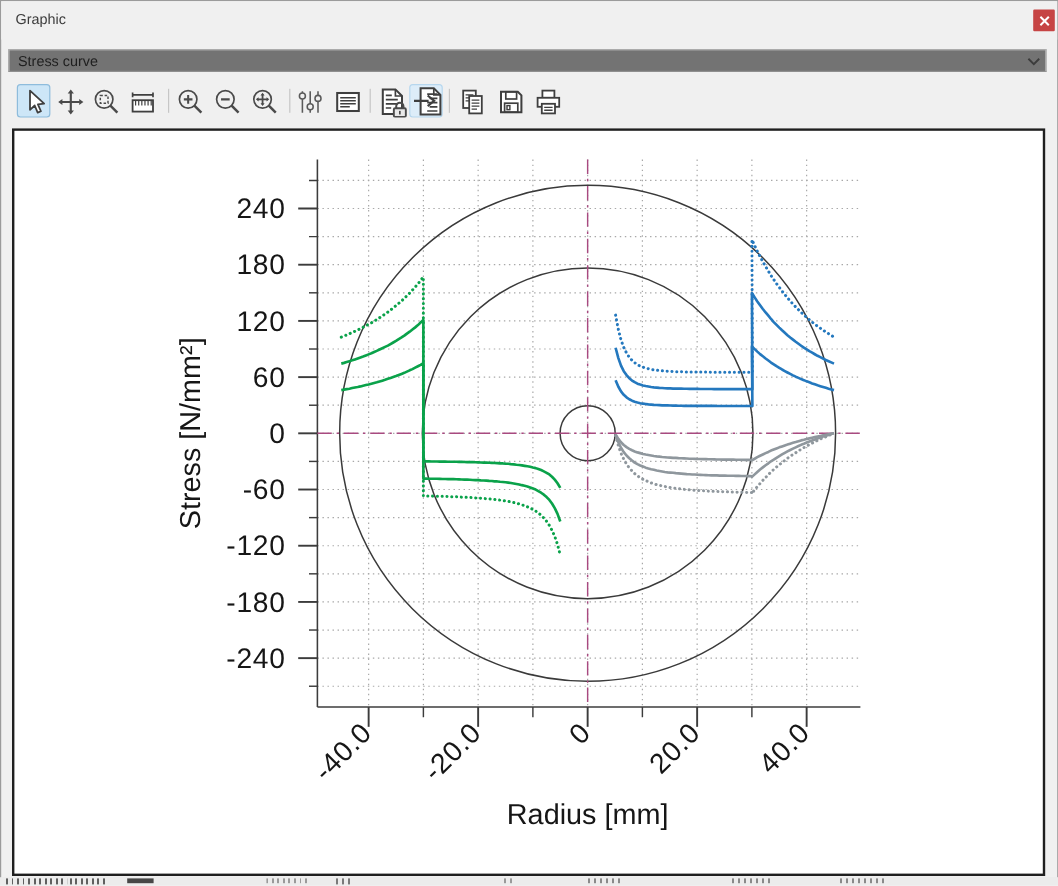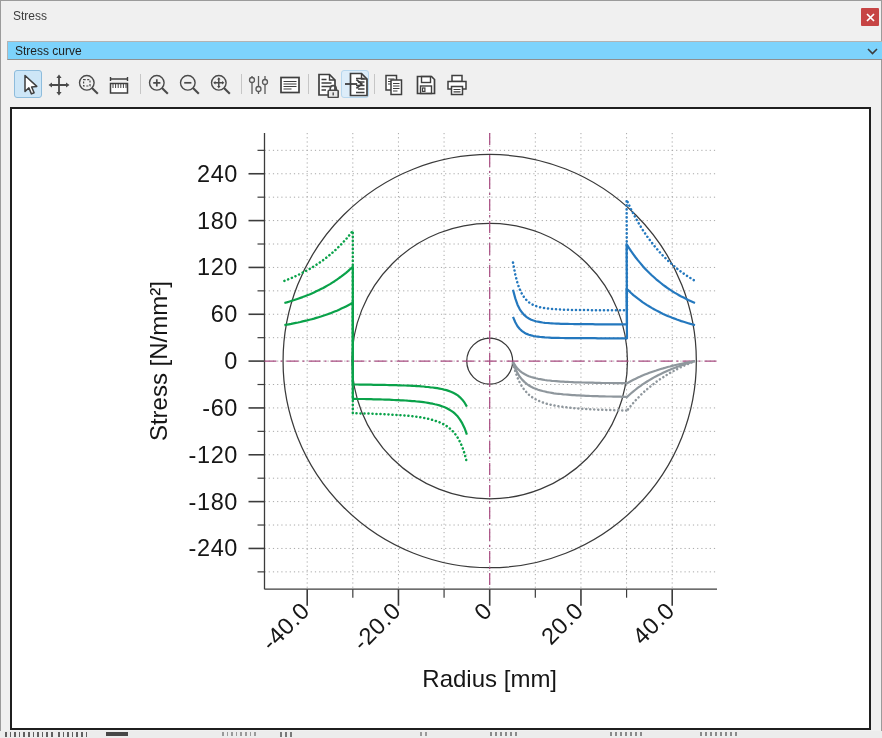--- a/index.html
+++ b/index.html
@@ -5,22 +5,22 @@
   html,body{margin:0;padding:0;}
   body{width:882px;height:738px;position:relative;overflow:hidden;
        font-family:"Liberation Sans","DejaVu Sans",sans-serif;background:#ededed;}
   .window{position:absolute;left:0;top:0;width:880px;height:734px;
           background:#f0f0f0;border:1px solid #9b9b9b;border-bottom:none;}
   .titlebar{position:absolute;left:0;top:0;width:100%;height:32px;background:#f0f0f0;}
   .title-text{position:absolute;left:12px;top:8px;font-size:12px;color:#3c3c3c;}
   .close-btn{position:absolute;left:860px;top:7px;width:18px;height:18px;
              background:#c64444;border-radius:1px;}
   .close-btn svg{position:absolute;left:4.5px;top:4.5px;}
-  .combo{position:absolute;left:6px;top:40px;width:863px;height:17px;background:#7dd3fc;
-         border:1px solid #b3b3b3;border-bottom-color:#8f8f8f;padding-left:11px;}
+  .combo{position:absolute;left:6px;top:40px;width:863px;height:17px;background:#737373;
+         border:1px solid #b3b3b3;border-bottom-color:#8f8f8f;}
   .combo-text{position:absolute;left:7px;top:2px;font-size:12px;color:#1f1f1f;}
   .combo-chevron{position:absolute;right:4px;top:6px;}
   .toolbar{position:absolute;left:0;top:64px;width:100%;height:38px;}
   .tbtn{position:absolute;top:5px;width:28px;height:28px;border:1px solid transparent;
         border-radius:3px;box-sizing:border-box;}
   .tbtn.selected{background:#cde6f7;border-color:#8ebcdc;}
   .tbtn.active{background:#ddedf9;border-color:#b7d7ee;}
   .tbtn svg{position:absolute;left:1px;top:1px;}
   .tsep{position:absolute;top:9px;width:1px;height:20px;background:#c6c6c6;}
   .panel{position:absolute;left:9px;top:106px;width:861px;height:623px;
@@ -28,21 +28,21 @@
   #plot{position:absolute;left:11px;top:108px;}
   .bottom-strip{position:absolute;left:0;top:731px;width:882px;height:7px;
                 background:#ececec;overflow:hidden;}
   .bottom-strip .frag{position:absolute;top:1px;}
 </style>
 </head>
 <body>
 
 <div class="window">
   <div class="titlebar">
-    <span class="title-text">Stress</span>
+    <span class="title-text">Graphic</span>
     <div class="close-btn">
       <svg width="9" height="9">
         <path d="M1 1 L8 8 M8 1 L1 8" stroke="#ffffff" stroke-width="1.7" fill="none"></path>
       </svg>
     </div>
   </div>
   <div class="combo">
     <span class="combo-text">Stress curve</span>
     <svg class="combo-chevron" width="11" height="7">
       <path d="M1 1 L5.5 5.5 L10 1" stroke="#3c3c3c" stroke-width="1.6" fill="none"></path>

